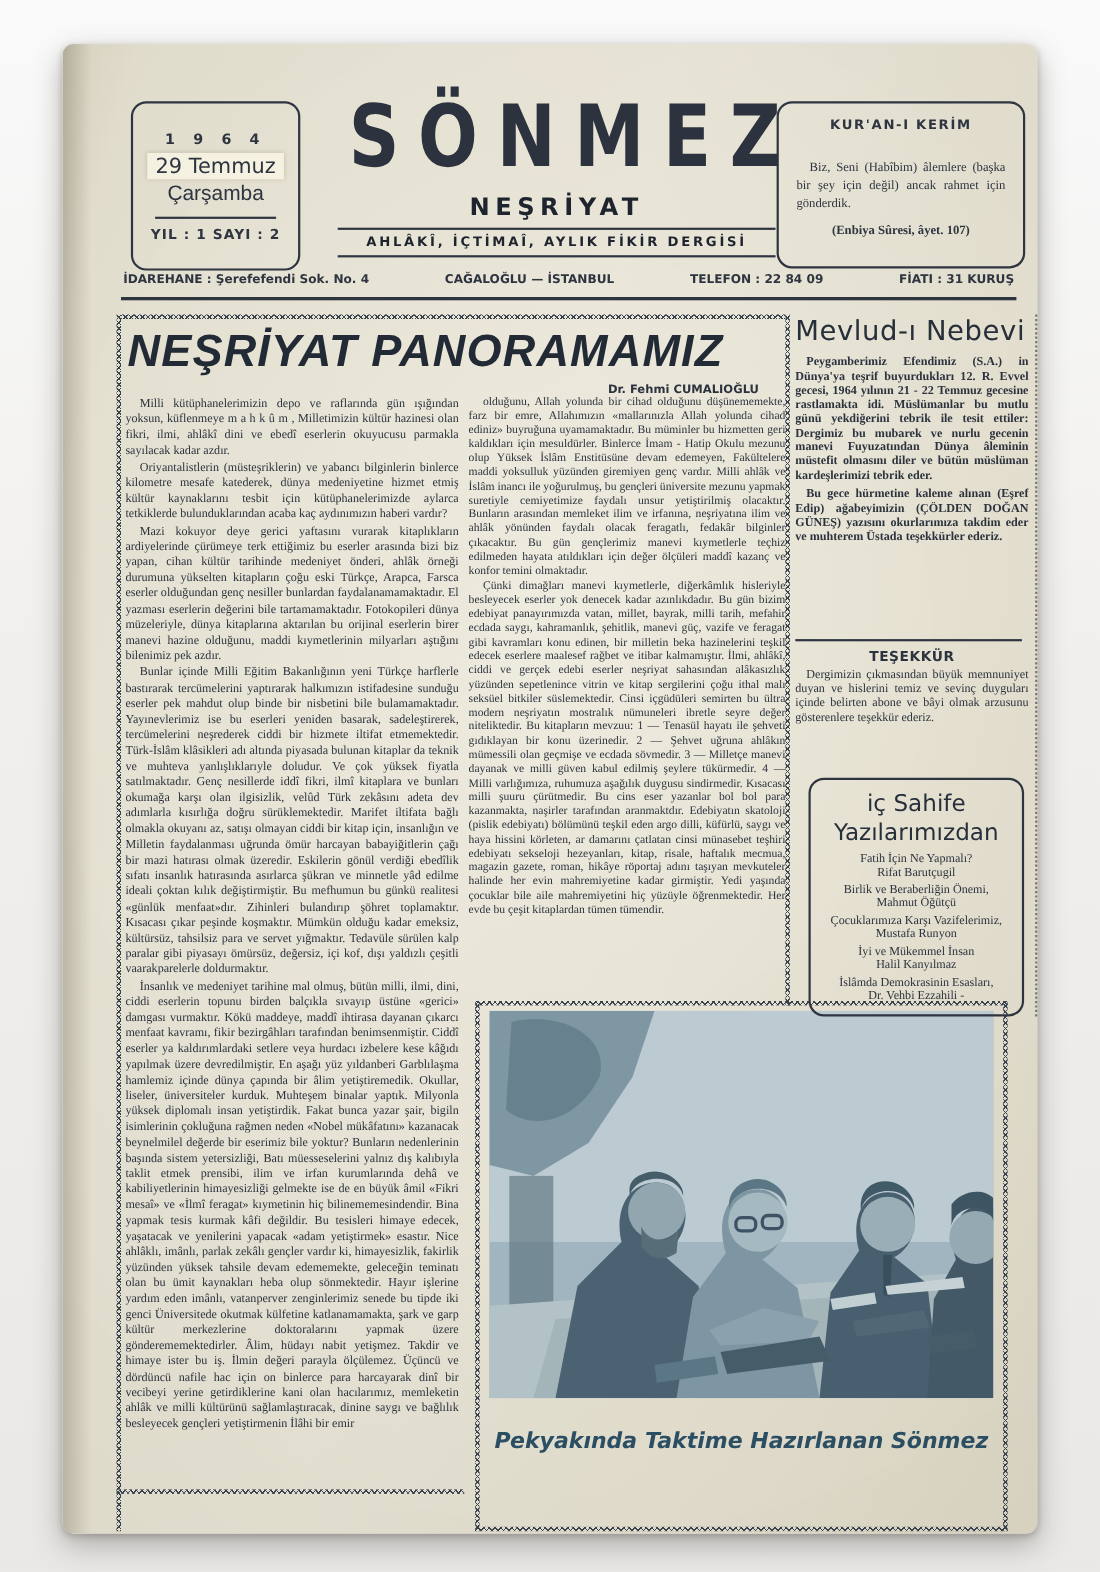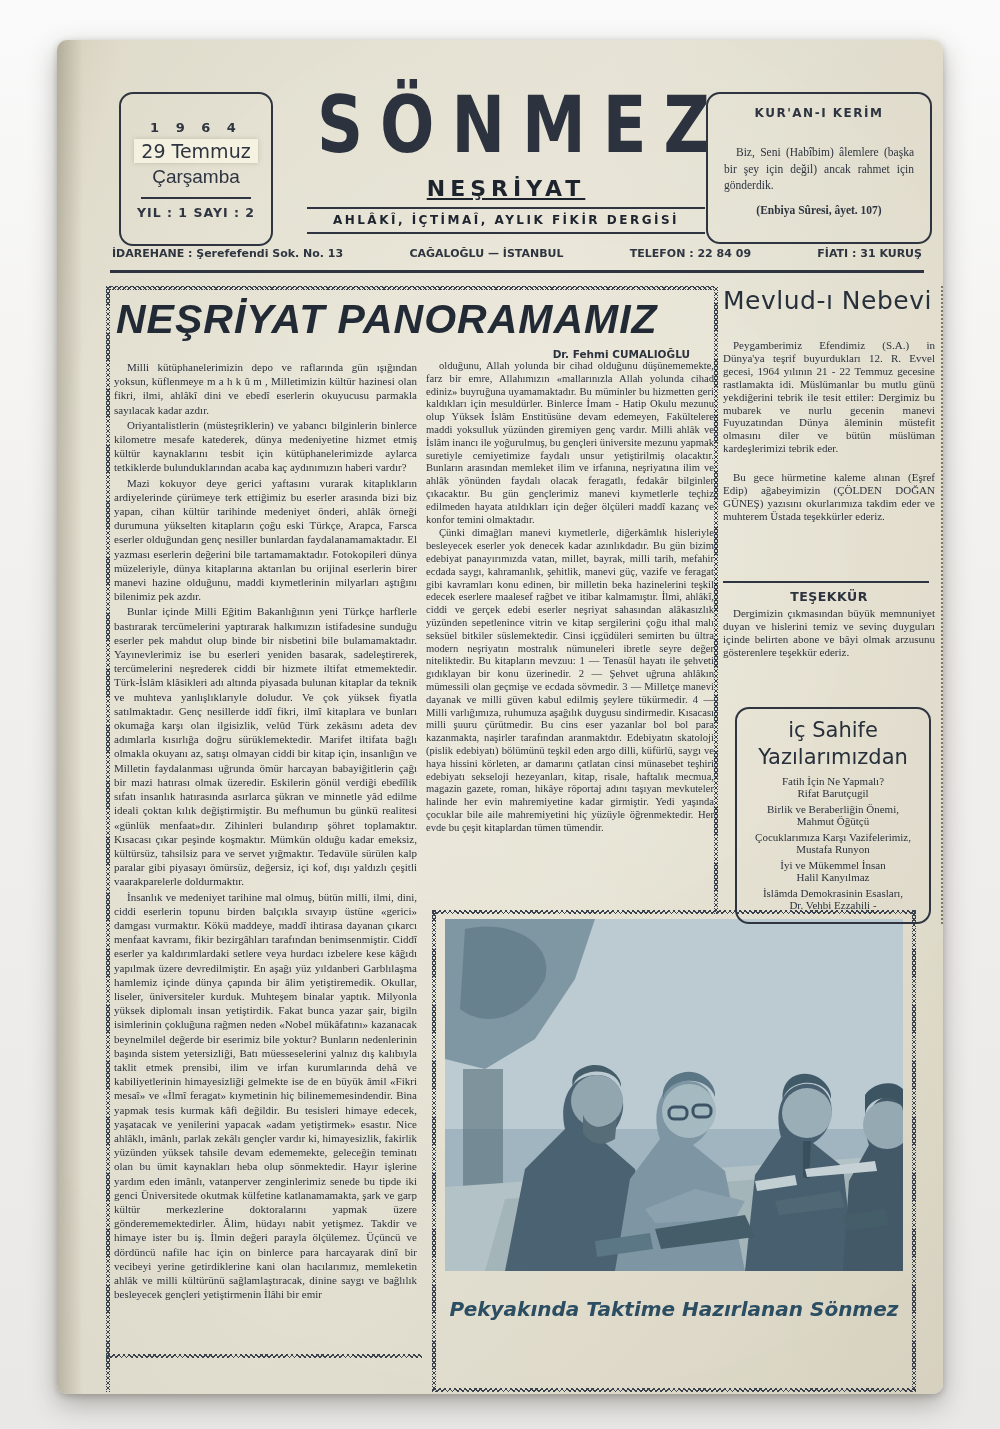--- a/index.html
+++ b/index.html
@@ -18,21 +18,21 @@
             border-radius:14px;text-align:center;color:#2e3540;}
   .db-year{margin-top:26px;font-family:"DejaVu Sans",sans-serif;font-weight:bold;font-size:13px;letter-spacing:6px;}
   .db-date{margin:4px auto 0;display:inline-block;font-family:"DejaVu Sans",sans-serif;font-size:19px;
            background:rgba(248,244,228,.85);padding:1px 7px;box-shadow:0 0 4px rgba(160,150,120,.5);}
   .db-day{margin-top:3px;font-family:Liberation Sans, sans-serif;font-size:19px;}
   .db-rule{width:110px;margin:9px auto 6px;border-top:2px solid #2e3540;}
   .db-issue{font-family:"DejaVu Sans",sans-serif;font-weight:bold;font-size:12.5px;letter-spacing:1px;}
   .masthead{position:absolute;left:250px;top:40px;width:398px;text-align:center;color:#1e242e;}
   .mh-title{font-family:"DejaVu Sans",sans-serif;font-weight:bold;font-size:64px;letter-spacing:17px;
             transform:scaleY(1.22);transform-origin:top;white-space:nowrap;text-indent:10px;}
-  .mh-sub{margin-top:22px;font-family:"DejaVu Sans",sans-serif;font-weight:bold;font-size:22px;letter-spacing:5px;text-decoration:underline;}
+  .mh-sub{margin-top:22px;font-family:"DejaVu Sans",sans-serif;font-weight:bold;font-size:22px;letter-spacing:5px;}
   .mh-tagline{margin-top:6px;padding:4px 0 5px;border-top:2px solid #2e3540;border-bottom:2px solid #2e3540;
               font-family:"DejaVu Sans",sans-serif;font-weight:bold;font-size:12px;letter-spacing:2.5px;white-space:nowrap;}
   .quran-box{position:absolute;left:649px;top:52px;width:222px;height:148px;border:2.5px solid #2e3540;
              border-radius:14px;color:#2e3540;}
   .qb-title{margin-top:12px;text-align:center;font-family:"DejaVu Sans",sans-serif;font-weight:bold;
             font-size:12px;letter-spacing:1.5px;}
   .qb-body{margin:24px 16px 0;font-size:11.5px;line-height:1.45;text-align:justify;text-indent:12px;}
   .qb-source{margin-top:10px;text-align:center;font-weight:bold;font-size:11.5px;}
   .info-bar{position:absolute;left:55px;top:207px;width:810px;display:flex;justify-content:space-between;
             font-family:"DejaVu Sans",sans-serif;font-weight:bold;font-size:11px;color:#2e3540;white-space:nowrap;}
@@ -64,21 +64,21 @@
   .pf-right{position:absolute;left:480px;top:0;height:482px;}
   .photo-img{position:absolute;left:13px;top:9px;width:458px;height:352px;background:#9fb4bf;
              box-shadow:0 0 0 1px #6c828e inset;}
   .caption{position:absolute;left:0;top:382px;width:484px;text-align:center;color:#2c4e63;
            font-family:"DejaVu Sans",sans-serif;font-style:italic;font-weight:bold;font-size:20px;line-height:1.75;}
   
   .sidebar{position:absolute;left:666px;top:246px;width:212px;color:#2c333e;border-right:2px dotted #7a776a;
            padding-right:6px;}
   .mev-title{font-family:"DejaVu Sans",sans-serif;font-size:25px;letter-spacing:.5px;color:#272f3a;}
   .mev-body{margin-top:8px;height:252px;overflow:hidden;font-size:11px;line-height:12.9px;text-align:justify;}
-  .mev-body p{margin:16px 0 4px;text-indent:10px;}
+  .mev-body p{margin:0 0 4px;text-indent:10px;font-weight:bold;}
   .side-rule{margin:6px 6px 6px 0;border-top:2px solid #2e3540;}
   .tsk-title{text-align:center;font-family:"DejaVu Sans",sans-serif;font-weight:bold;font-size:12.5px;letter-spacing:.5px;}
   .tsk-body{margin-top:3px;height:92px;overflow:hidden;font-size:11px;line-height:13px;text-align:justify;text-indent:10px;}
   .is-box{margin-top:8px;margin-left:12px;width:176px;border:2.5px solid #2e3540;border-radius:14px;
           padding:8px 8px 10px;text-align:center;}
   .is-title{font-family:"DejaVu Sans",sans-serif;font-size:21px;line-height:1.3;color:#272f3a;}
   .is-item{margin-top:3px;font-size:11px;line-height:12.5px;}
   .is-author{font-weight:normal;}
 </style>
 </head>
@@ -101,21 +101,21 @@
       <div class="mh-tagline">AHLÂKÎ,  İÇTİMAÎ,  AYLIK  FİKİR  DERGİSİ</div>
     </div>
 
     <div class="quran-box">
       <div class="qb-title">KUR'AN-I KERİM</div>
       <div class="qb-body">Biz, Seni (Habîbim) âlemlere (başka bir şey için değil) ancak rahmet için gönderdik.</div>
       <div class="qb-source">(Enbiya Sûresi, âyet. 107)</div>
     </div>
 
     <div class="info-bar">
-      <span>İDAREHANE : Şerefefendi Sok. No. 13</span>
+      <span>İDAREHANE : Şerefefendi Sok. No. 4</span>
       <span>CAĞALOĞLU — İSTANBUL</span>
       <span>TELEFON : 22 84 09</span>
       <span>FİATI : 31 KURUŞ</span>
     </div>
     <div class="header-rule"></div>
 
     <div class="article">
       <div class="zz zzh art-zztop"></div>
       <div class="zz zzv art-zzleft"></div>
       <div class="zz zzv art-zzright"></div>

